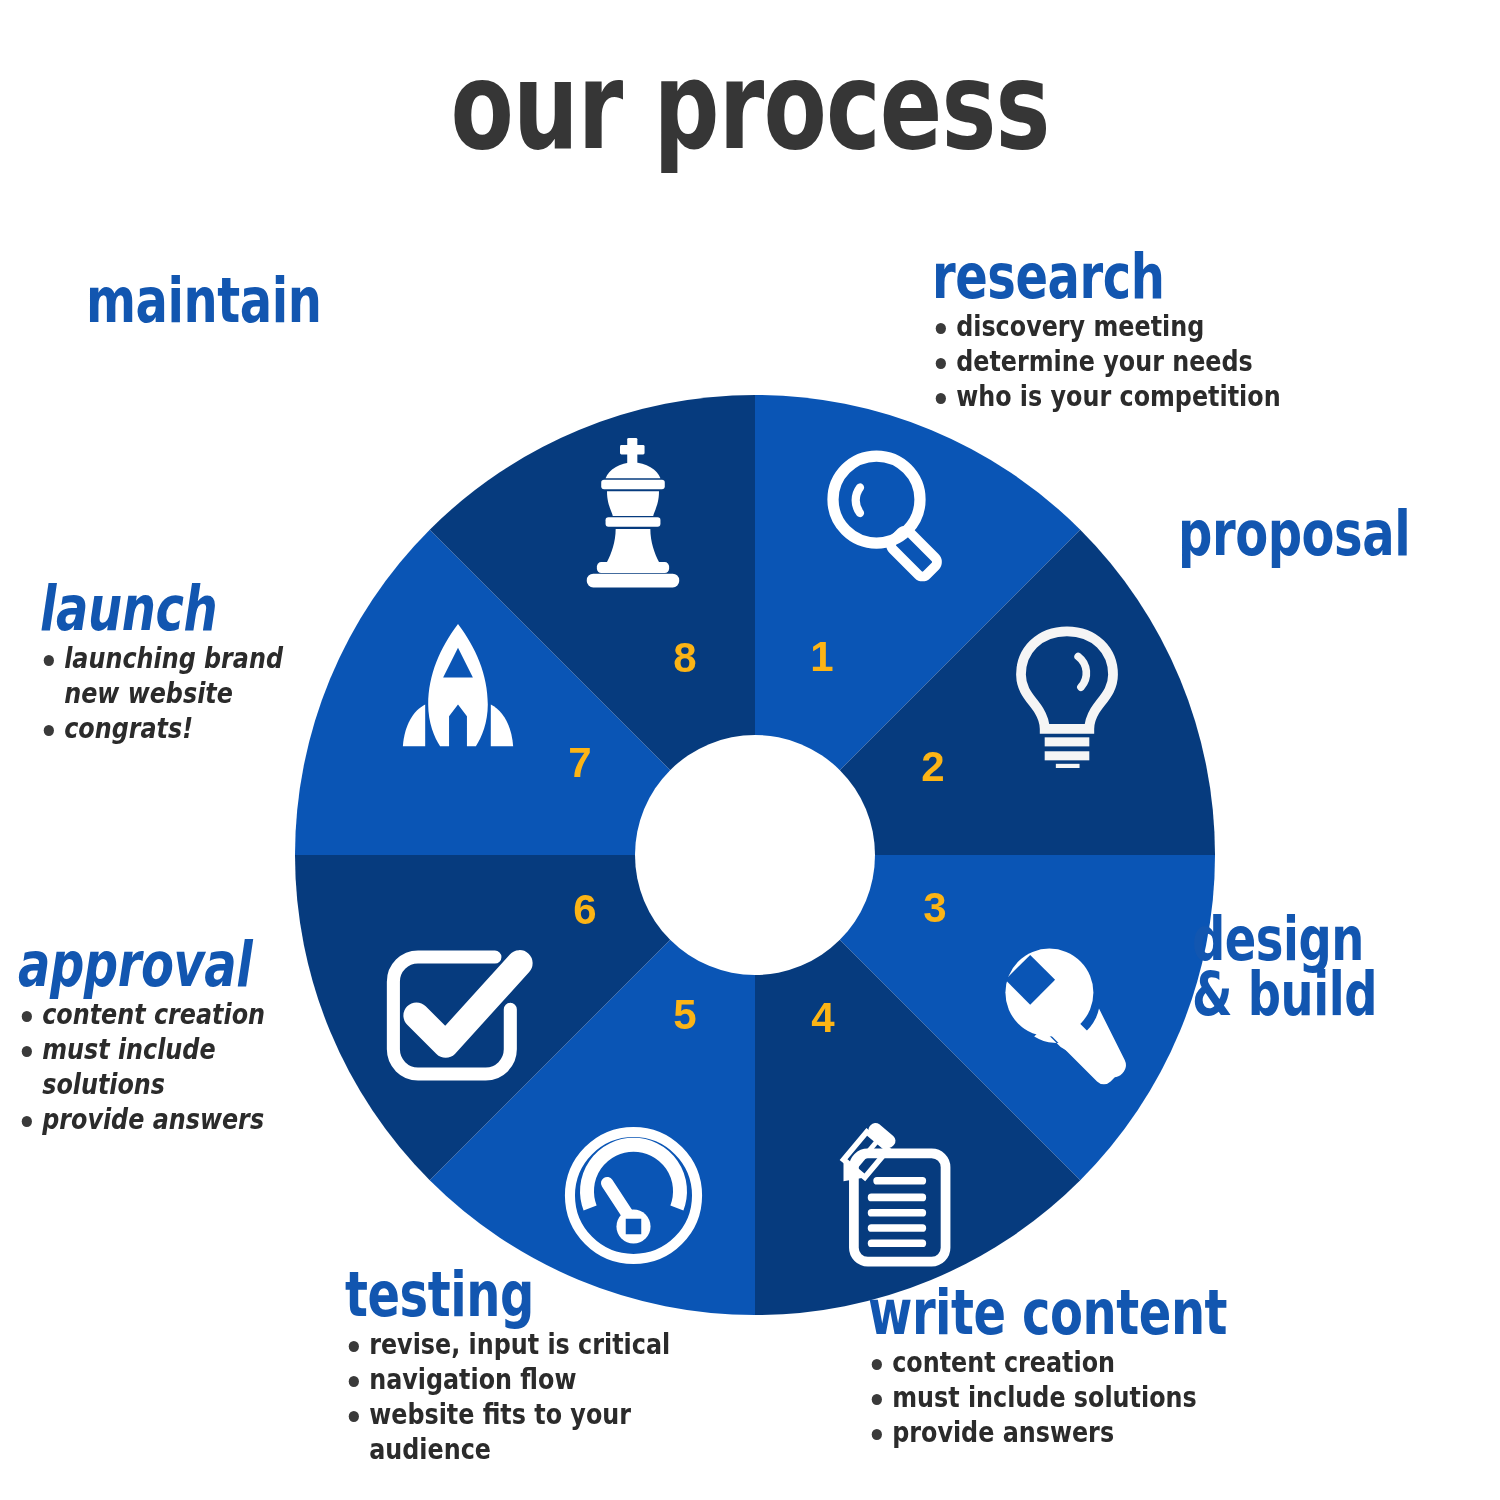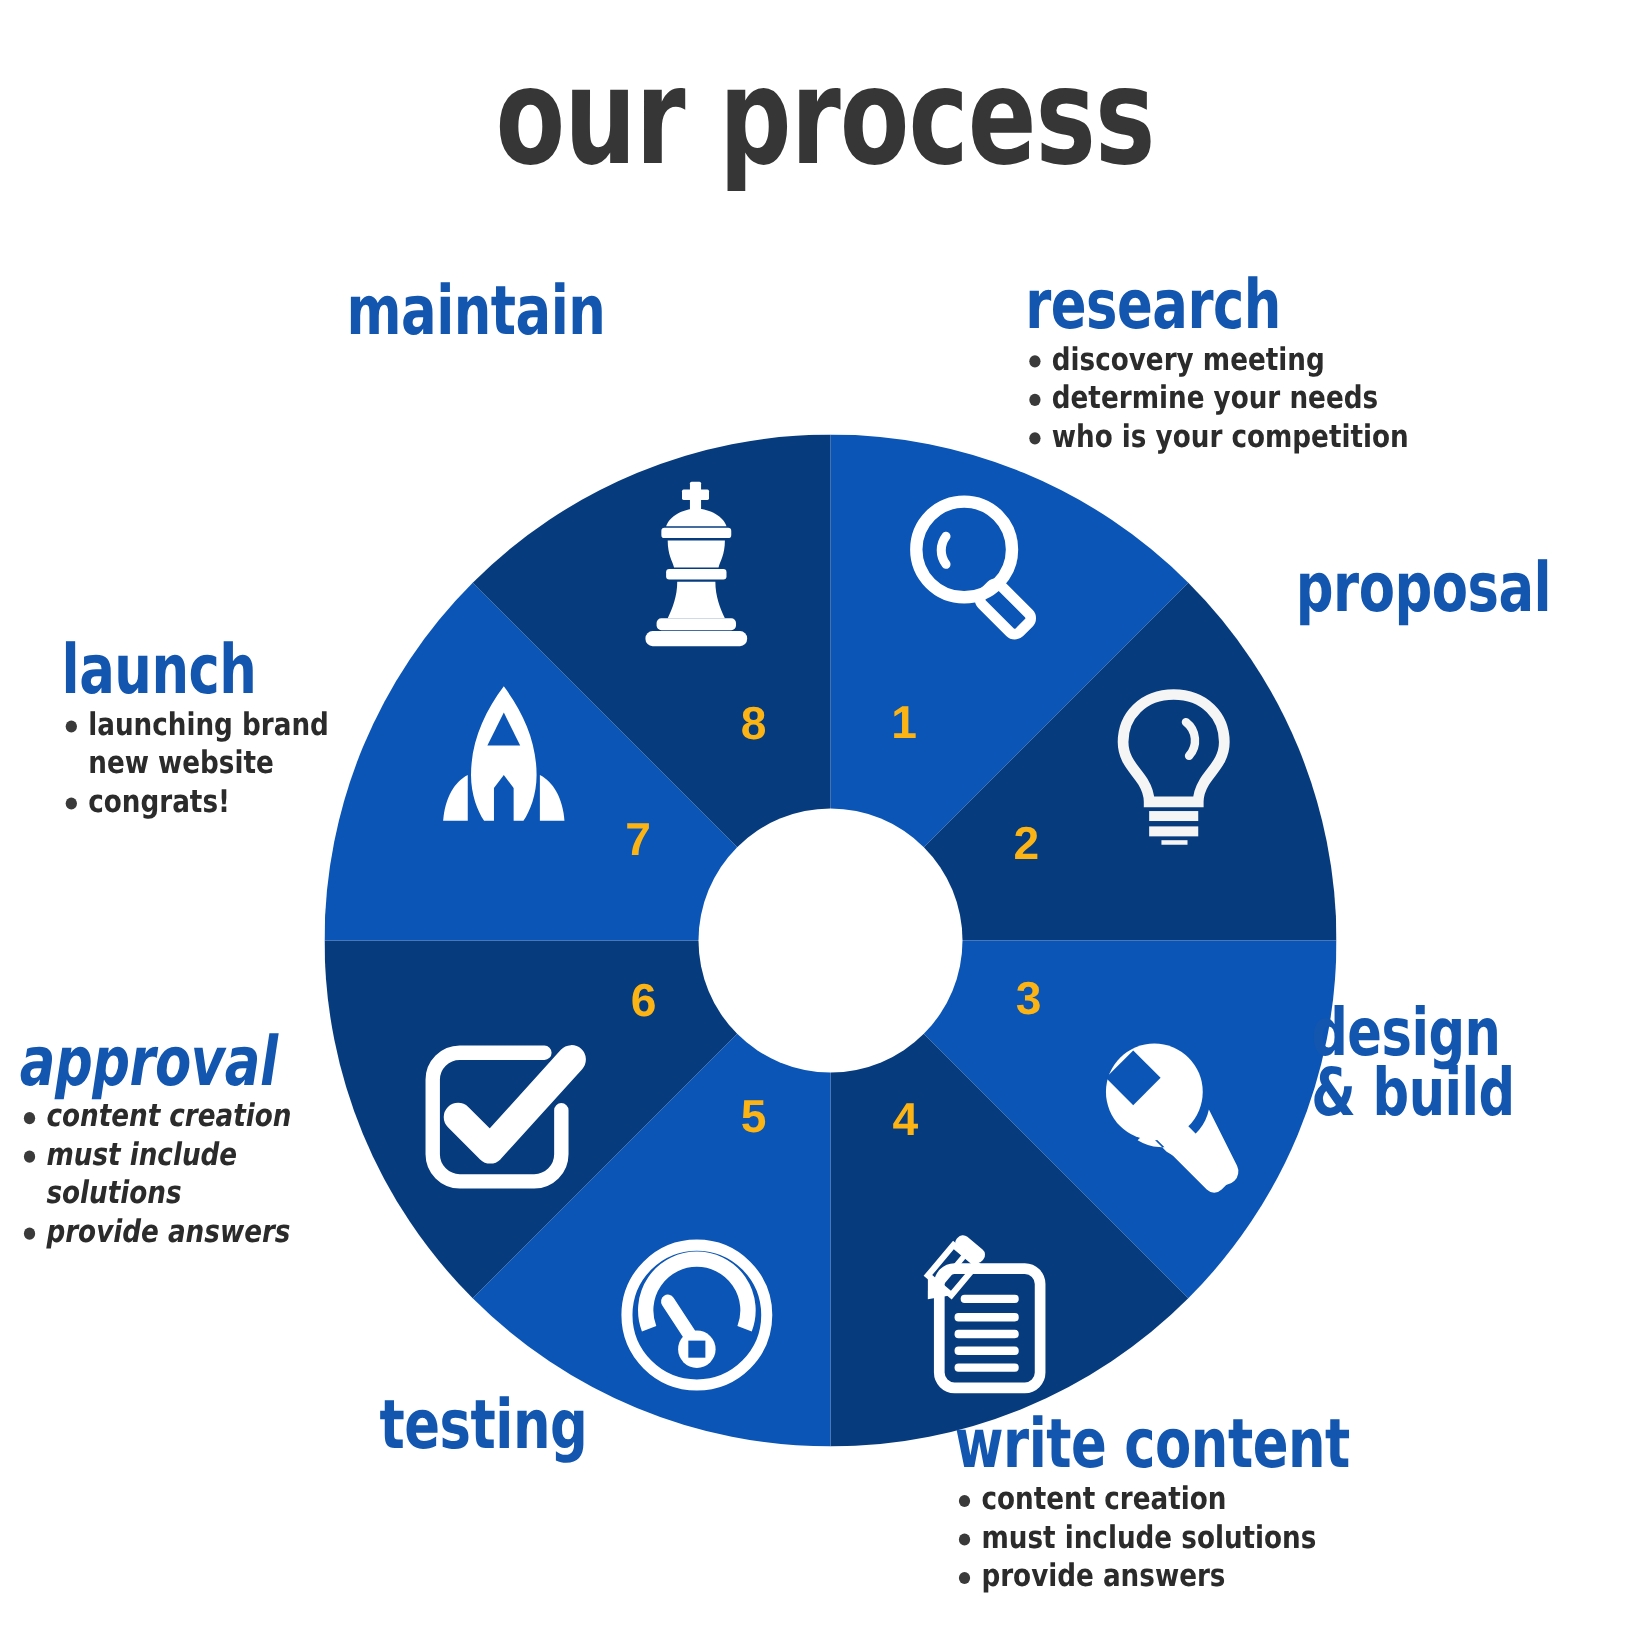--- a/index.html
+++ b/index.html
@@ -98,28 +98,28 @@
   .callout li::before {
     content: "";
     position: absolute;
     left: 4px; top: 13px;
     width: 11px; height: 11px;
     border-radius: 50%;
     background: #3a3a3a;
   }
 
   
-  #c-maintain   { left: 86px;  top: 254px;  width: 540px; text-align: right; }
+  #c-maintain   { left: 86px;  top: 272px;  width: 540px; }
   #c-research   { left: 932px; top: 248px;  width: 400px; }
   #c-proposal   { left: 1178px; top: 505px; width: 310px; }
   #c-design     { left: 1192px; top: 912px; width: 300px; }
   #c-write      { left: 868px; top: 1284px; width: 460px; }
   #c-testing    { left: 345px; top: 1266px; width: 430px; }
   #c-approval   { left: 18px;  top: 936px;  width: 340px; font-style: italic; }
-  #c-launch     { left: 56px;  top: 580px;  width: 270px; }
+  #c-launch     { left: 40px;  top: 580px;  width: 270px; font-style: italic; }
 
   #c-design h2 { font-size: 60px; white-space: normal; line-height: 0.92; }
 </style>
 </head>
 <body>
 
 <div id="page">
 
   <div id="title">our process</div>
 
@@ -277,20 +277,25 @@
     <h2>write content</h2>
     <ul>
       <li>content creation</li>
       <li>must include solutions</li>
       <li>provide answers</li>
     </ul>
   </div>
 
   <div class="callout" id="c-testing">
     <h2>testing</h2>
+    <ul>
+      <li>revise, input is critical</li>
+      <li>navigation flow</li>
+      <li>website fits to your audience</li>
+    </ul>
   </div>
 
   <div class="callout" id="c-approval">
     <h2>approval</h2>
     <ul>
       <li>content creation</li>
       <li>must include solutions</li>
       <li>provide answers</li>
     </ul>
   </div>

